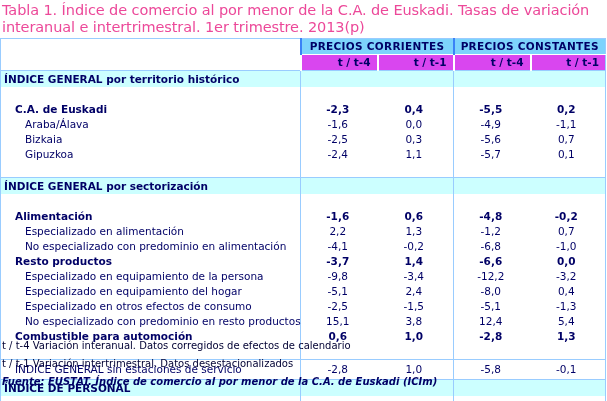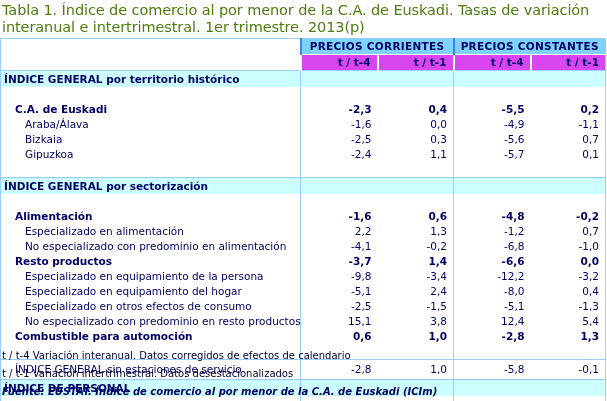--- a/index.html
+++ b/index.html
@@ -1,33 +1,33 @@
 <!DOCTYPE html>
 <html><head>
 <meta charset="utf-8">
 <style>
   html, body { margin:0; padding:0; background:#ffffff; }
   body { width:607px; height:401px; position:relative; overflow:hidden; font-family:"DejaVu Sans", sans-serif; color:#000066; }
-  .title { position:absolute; left:2px; top:2px; width:605px; font-size:14.5px; line-height:17px; color:#4d7c0f; letter-spacing:-0.1px; }
+  .title { position:absolute; left:2px; top:2px; width:605px; font-size:14.5px; line-height:17px; color:#ec4899; letter-spacing:-0.1px; }
   table { position:absolute; left:0; top:38px; border-collapse:collapse; width:605px; font-size:10.5px; table-layout:fixed; }
   td { padding:0 3px; height:15px; line-height:15px; white-space:nowrap; }
   .frame { border:1px solid #99ccff; }
   .h1 td.hc { background:#7dd3fc; color:#000066; font-weight:bold; text-align:center; font-size:10.5px; letter-spacing:0.3px; height:15px; border-left:2px solid #3b82f6; }
   .h2 td.hc { background:#d946ef; color:#000066; font-weight:bold; text-align:right; padding-right:6px; height:14px; border-left:2px solid #fff; border-top:1px solid #fff; }
   .blank { height:8px; }
   .sec td { background:#ccffff; font-weight:bold; color:#000066; height:16px; }
   .sec td.lbl { padding-left:3px; border-top:1px solid #99ccff; }
-  td.num { text-align:right; padding-right:6px; }
+  td.num { text-align:center; padding-right:6px; }
   .b td { font-weight:bold; color:#000066; }
   .n td { color:#000066; }
   td.l1 { padding-left:14px; }
   td.l2 { padding-left:24px;margin-left:40px; }
   .vsep { border-left:1px solid #99ccff; }
   .rowtop td { border-top:1px solid #99ccff; }
-  .notes { position:absolute; left:2px; top:347px; font-size:10px; color:#000033; line-height:18px; }
+  .notes { position:absolute; left:2px; top:337px; font-size:10px; color:#000033; line-height:18px; }
   .source { font-weight:bold; font-style:italic; color:#000066; }
 </style>
 </head>
 <body>
 
 <div class="title">Tabla 1. Índice de comercio al por menor de la C.A. de Euskadi. Tasas de variación interanual e intertrimestral. 1er trimestre. 2013(p)</div>
 
 <table class="frame">
   <colgroup>
     <col style="width:300px">

